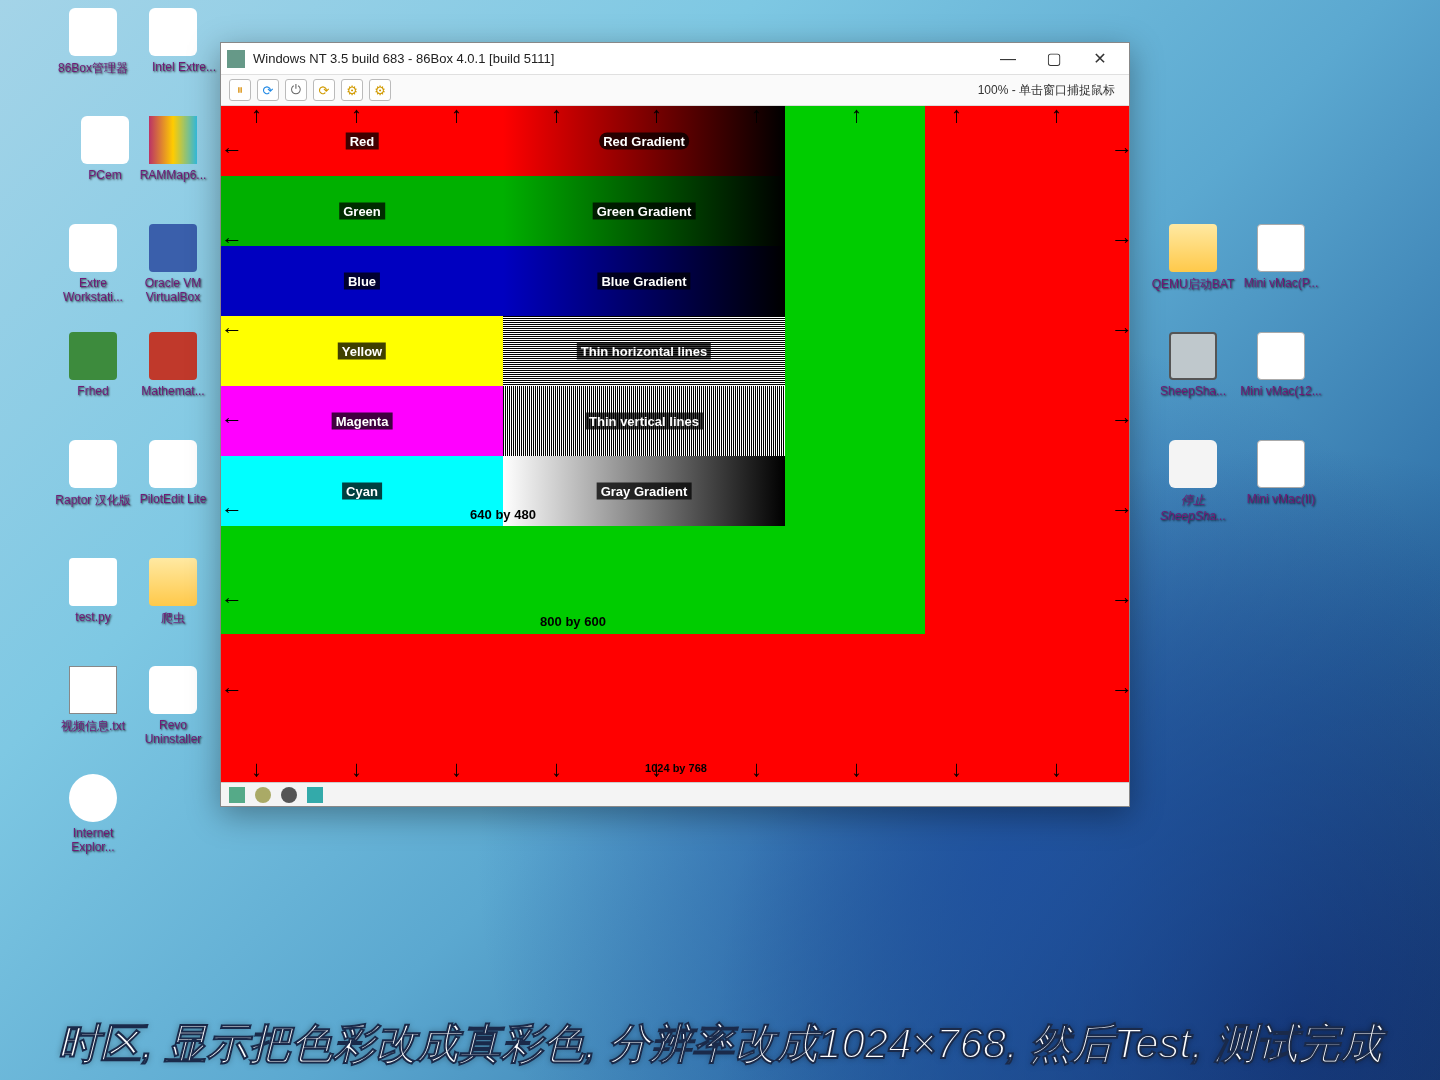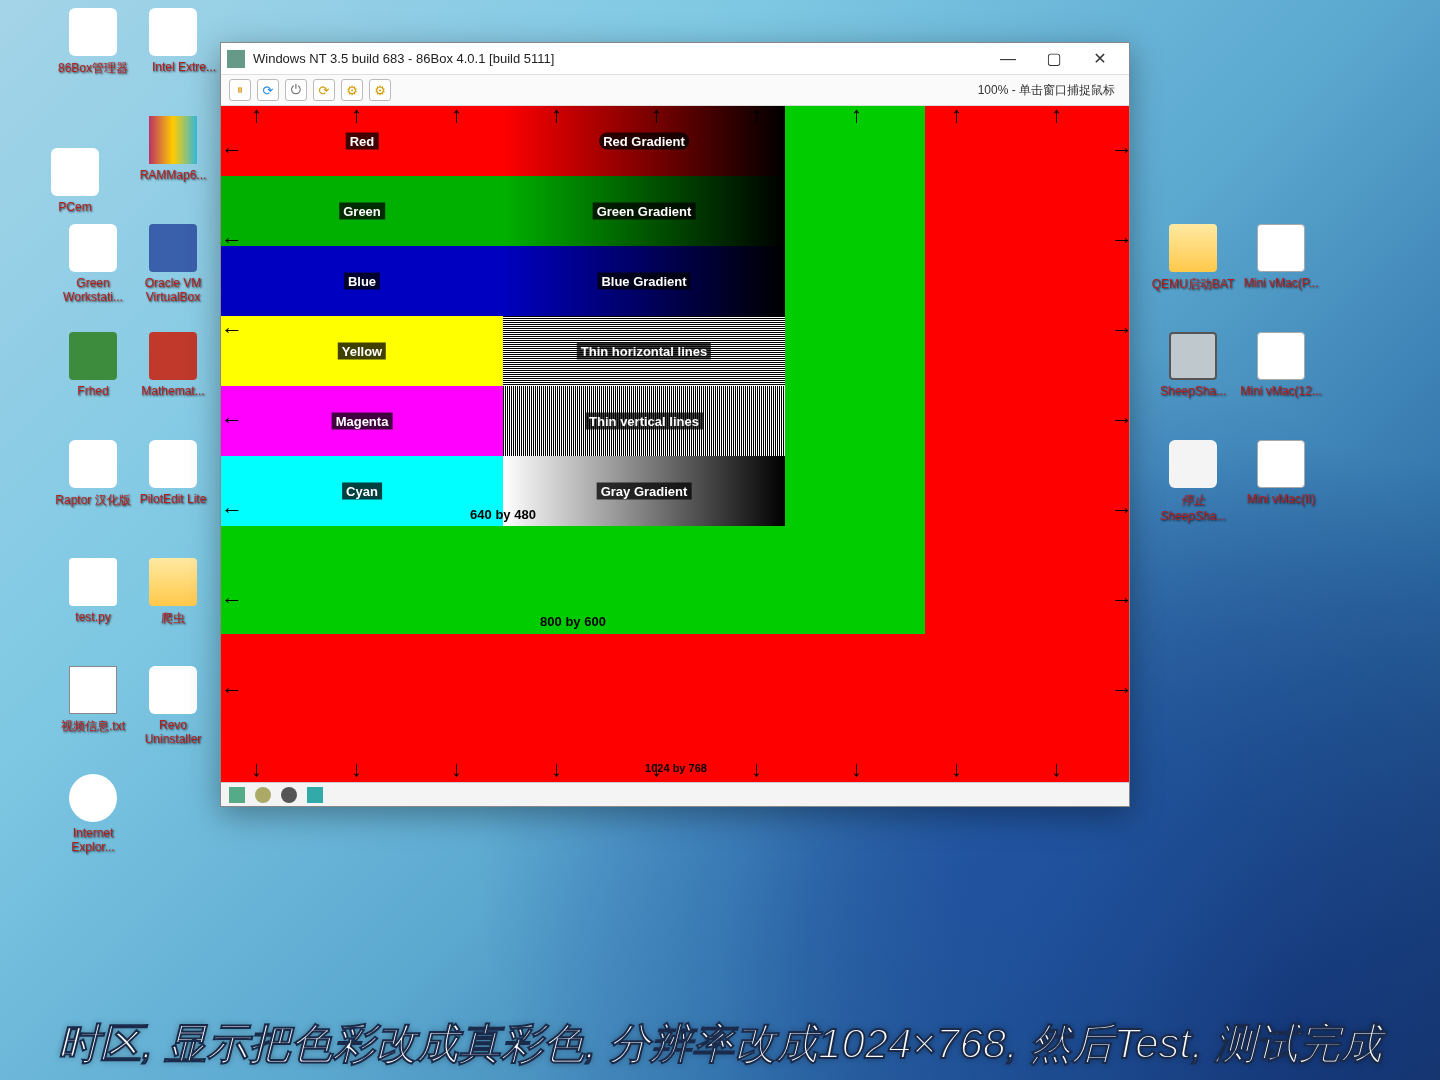--- a/index.html
+++ b/index.html
@@ -17,21 +17,21 @@
   background:
     radial-gradient(circle at 70% 80%, rgba(30,80,160,.85) 0%, rgba(30,80,160,0) 40%),
     radial-gradient(circle at 90% 95%, rgba(15,40,100,.9) 0%, rgba(15,40,100,0) 35%),
     linear-gradient(135deg,#a4d4e8 0%, #7ec8e3 30%, #5ba8d0 55%, #2e6fa7 80%, #1e4a7e 100%);
 }
 
 .desktop-icon {
   position: absolute;
   width: 86px;
   text-align: center;
-  color: #b91c1c;
+  color: #701a75;
   font-size: 12px;
   text-shadow: 1px 1px 2px rgba(0,0,0,.8);
   cursor: pointer;
 }
 .desktop-icon .ico {
   width: 48px; height: 48px;
   margin: 0 auto 4px;
   display: flex; align-items: center; justify-content: center;
   font-size: 30px;
 }
@@ -163,31 +163,31 @@
 
 <div id="desk-left">
     <div class="desktop-icon" style="left: 50px; top: 8px;">
       <div class="ico ico-app"></div>
       <div>86Box管理器</div>
     </div>
     <div class="desktop-icon" style="left: 130px; top: 8px; text-align: right;">
       <div class="ico ico-app"></div>
       <div>Intel Extre...</div>
     </div>
-    <div class="desktop-icon" style="left: 32px; top: 116px; margin-top: 32px;">
+    <div class="desktop-icon" style="left: 62px; top: 116px;">
       <div class="ico ico-app"></div>
       <div>PCem</div>
     </div>
     <div class="desktop-icon" style="left: 130px; top: 116px;">
       <div class="ico ico-stripe"></div>
       <div>RAMMap6...</div>
     </div>
     <div class="desktop-icon" style="left: 50px; top: 224px;">
       <div class="ico ico-app"></div>
-      <div>Green Workstati...</div>
+      <div>Extre Workstati...</div>
     </div>
     <div class="desktop-icon" style="left: 130px; top: 224px;">
       <div class="ico ico-box"></div>
       <div>Oracle VM VirtualBox</div>
     </div>
     <div class="desktop-icon" style="left: 50px; top: 332px;">
       <div class="ico ico-green"></div>
       <div>Frhed</div>
     </div>
     <div class="desktop-icon" style="left: 130px; top: 332px;">

